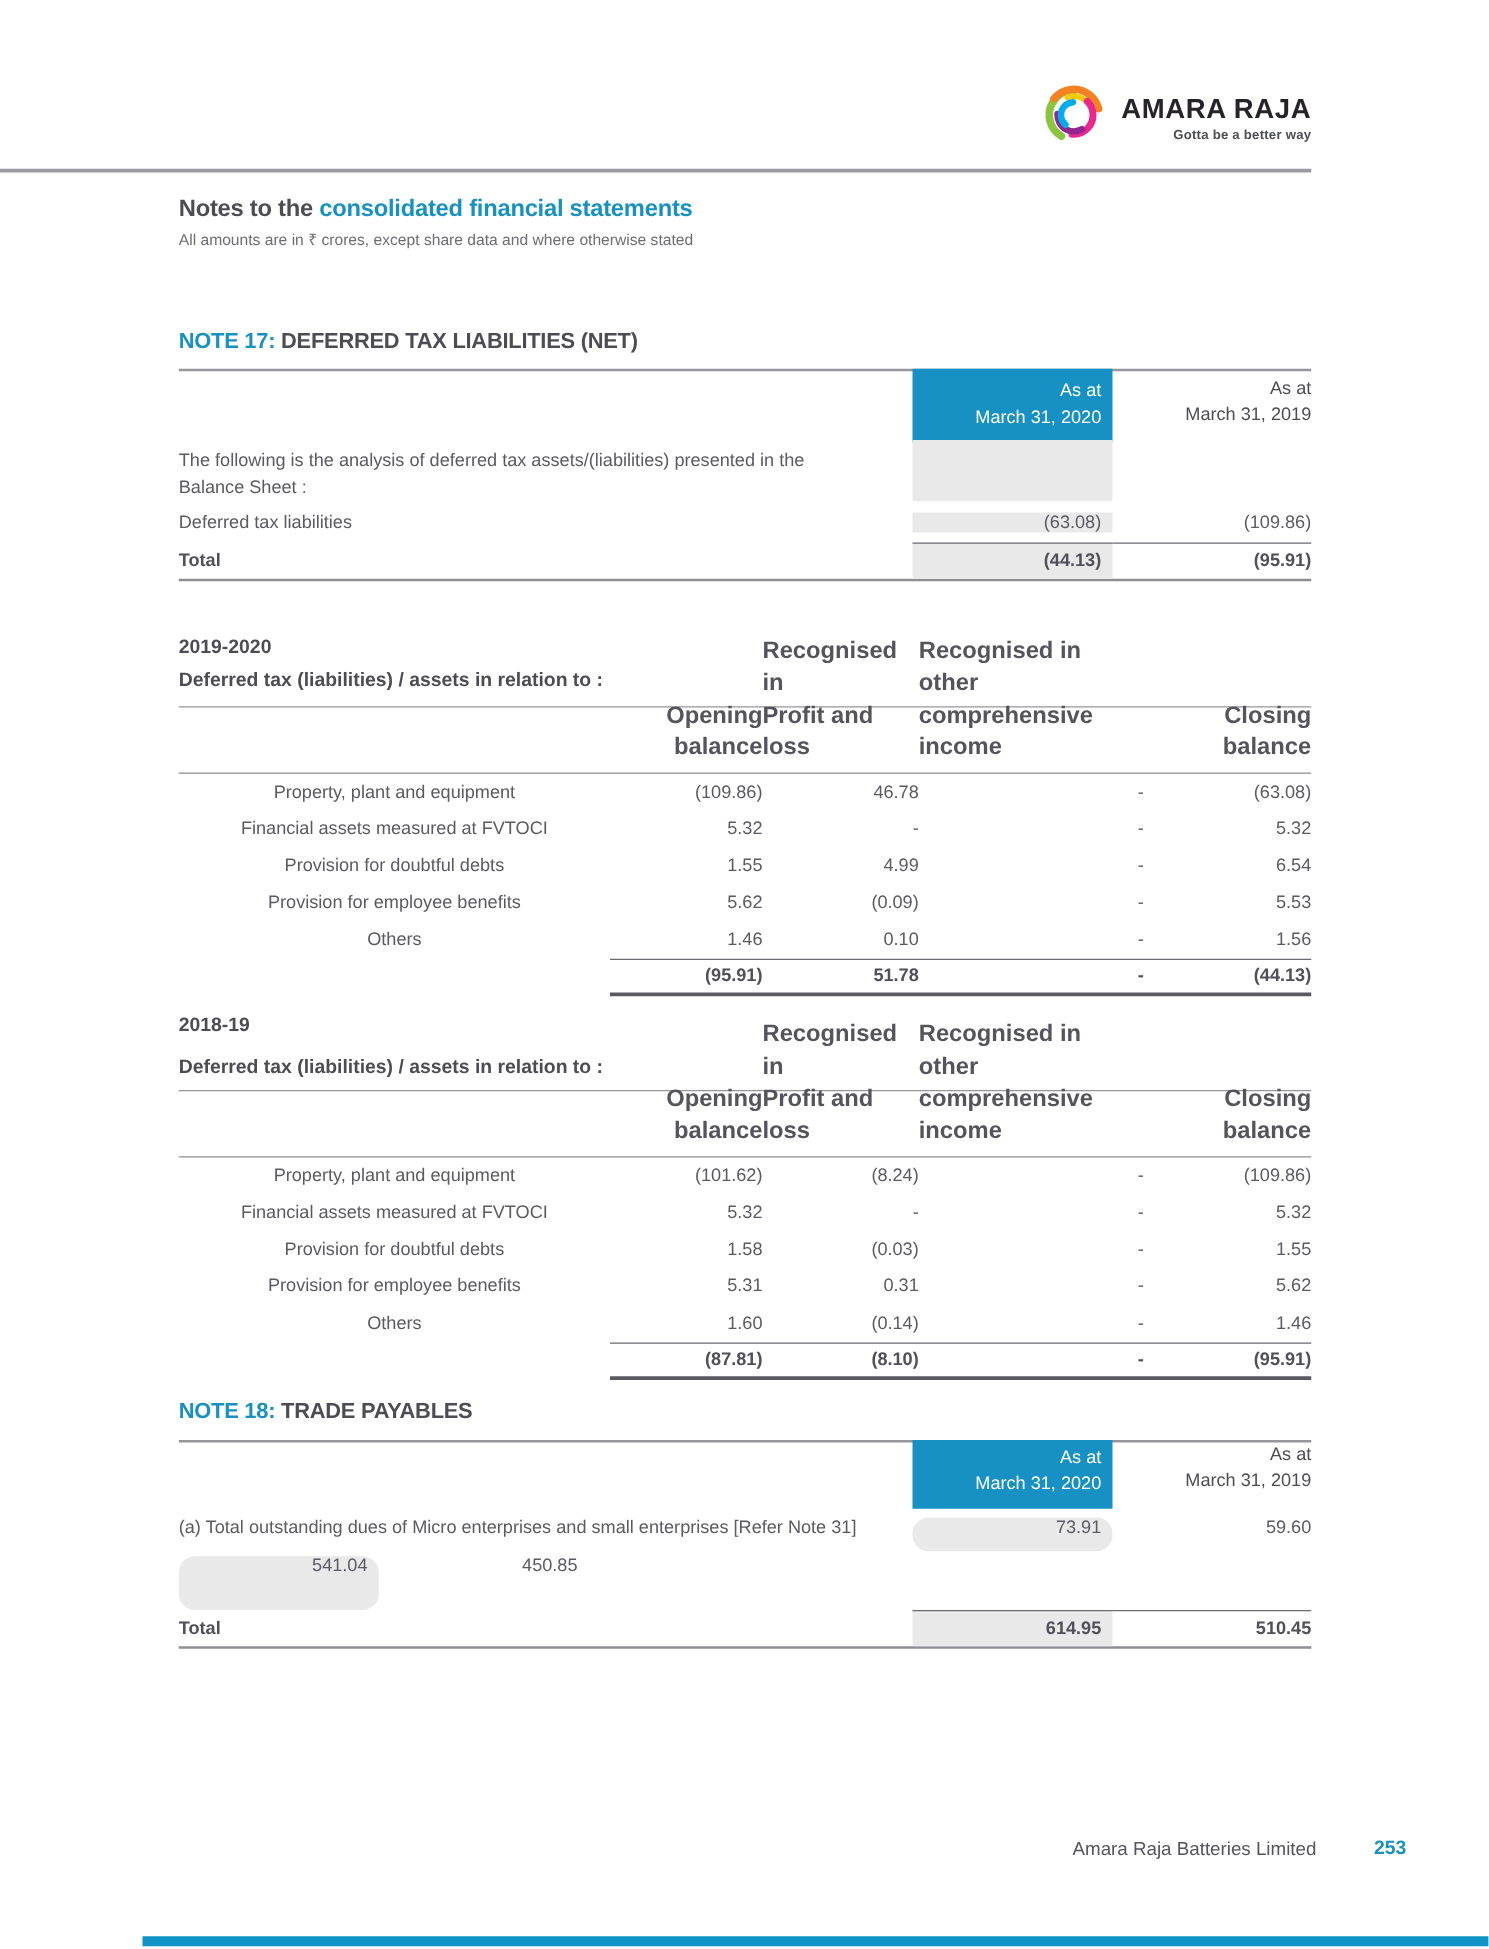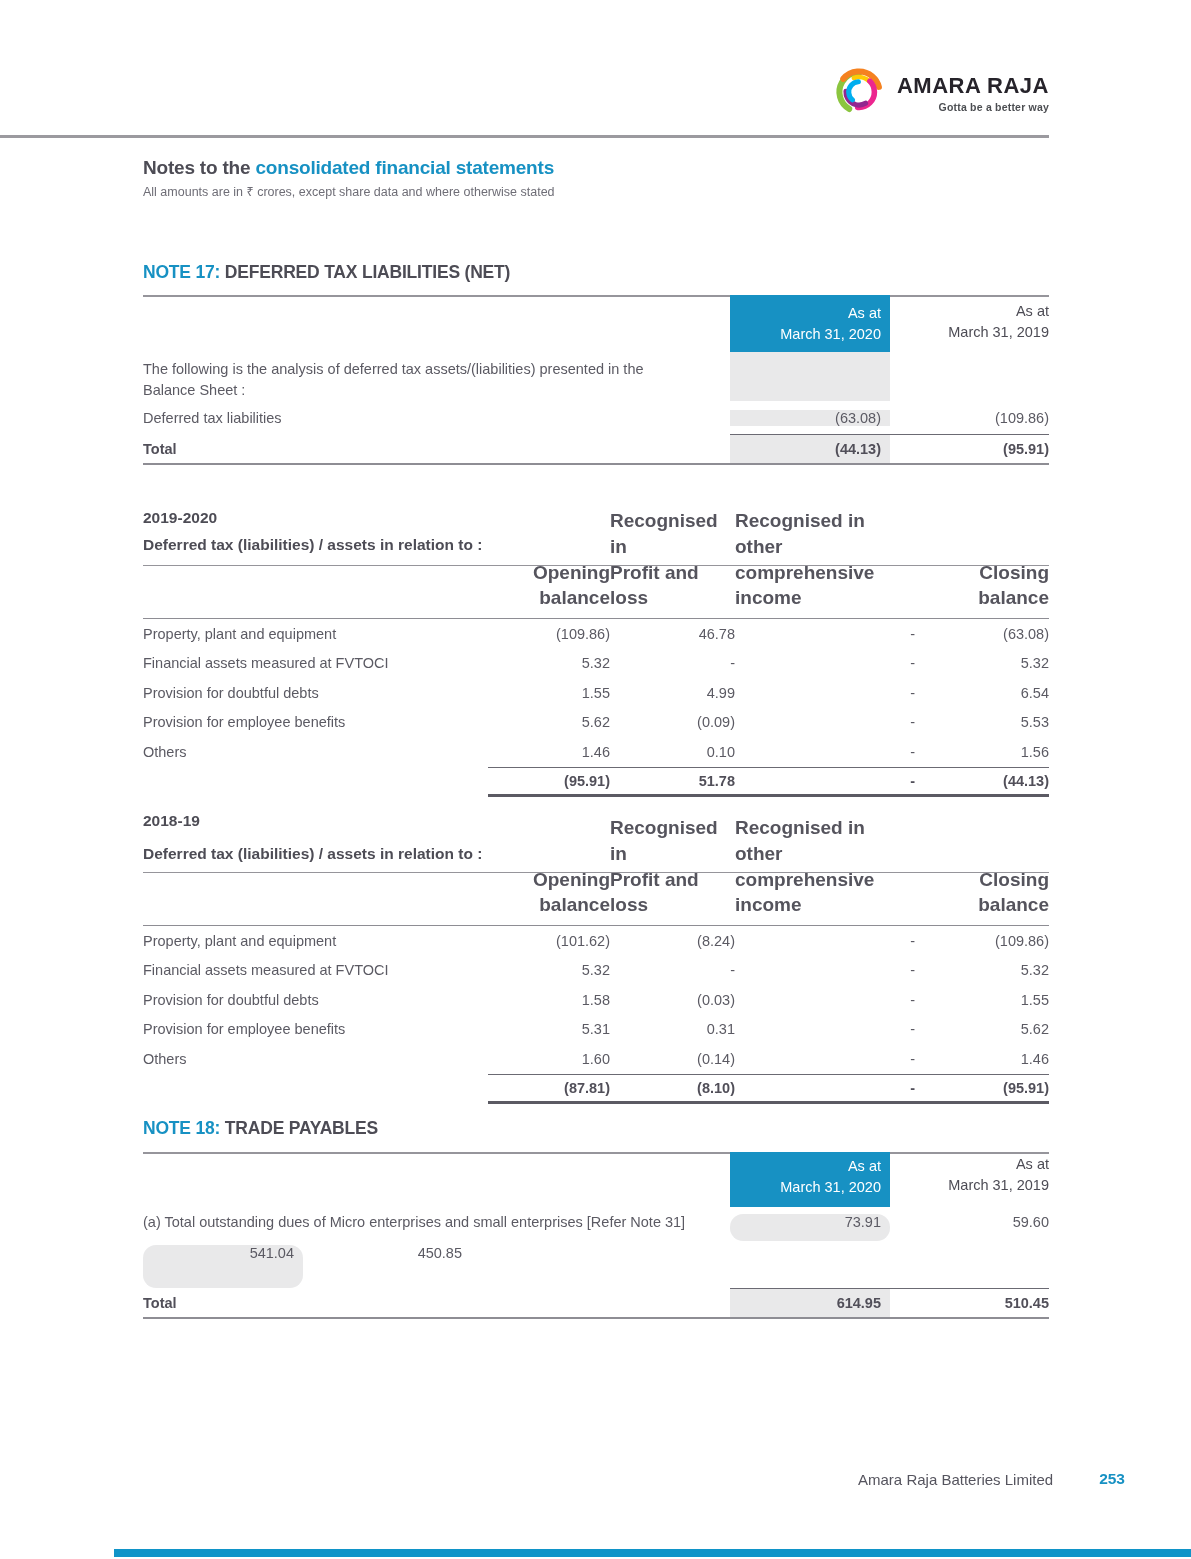--- a/index.html
+++ b/index.html
@@ -43,21 +43,21 @@
   .t2 .data-row { height:33px; align-items:center; }
   .t2 .total-row { height:31px; align-items:center; font-weight:700; color:#514f59; border-bottom:2px solid #8e8d94; }
   .t2 .total-row .c20, .t2 .total-row .c19 { border-top:1.5px solid #6b6a73; height:100%; display:flex; align-items:center; justify-content:flex-end; }
   .t2 .total-row .c20 { padding-right:9px; }
   
   .t18 .row-a { height:36px; align-items:flex-start; padding-top:9px; }
   .t18 .row-b { height:47px; align-items:flex-start; padding-top:4px; }
   .t18 .row-b .lbl { line-height:1.5; text-align:justify; padding-right:16px; }
   .t18 .row-a .c20, .t18 .row-b .c20 { height:100%;border-radius:13px; }
   
-  .t4 .lbl { width:345px; }
+  .t4 .lbl { width:345px;text-align:center; }
   .t4 .c1 { width:122px; } .t4 .c2 { width:125px; } .t4 .c3 { width:180px; } .t4 .c4 { width:134px; }
   .t4 .thead { display:flex; border-top:1.5px solid #96959b; border-bottom:1.5px solid #8e8d94; height:54px; }
   .t4 .thead .hcell { display:flex; flex-direction:column; justify-content:flex-end; align-items:flex-end; padding-bottom:7px; font-weight:700; color:#55545d; line-height:1.35; font-size:19px; }
   .t4 .data-row { height:29.5px; align-items:center; }
   .t4 .total-wrap { display:flex; }
   .t4 .total-nums { display:flex; width:561px; height:30px; align-items:center; font-weight:700; color:#514f59; border-top:1.2px solid #6b6a73; border-bottom:3px solid #5b5a63; }
   .t4 .total-nums .c1 { width:122px; } .t4 .total-nums .c2 { width:125px; } .t4 .total-nums .c3 { width:180px; } .t4 .total-nums .c4 { width:134px; }
   
   .footer { position:absolute; top:1470px; right:66px; display:flex; align-items:flex-end; gap:46px; }
   .footer-company { font-size:15px; color:#55545e; }

